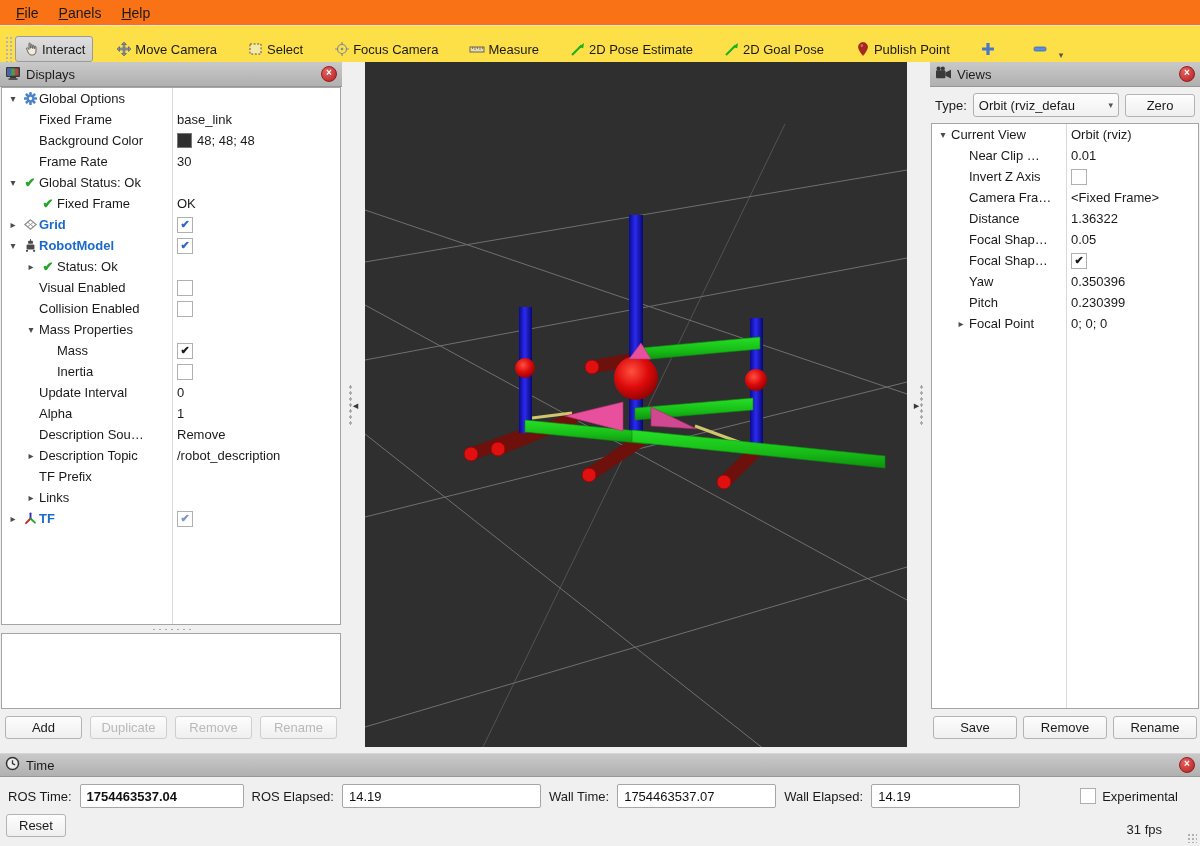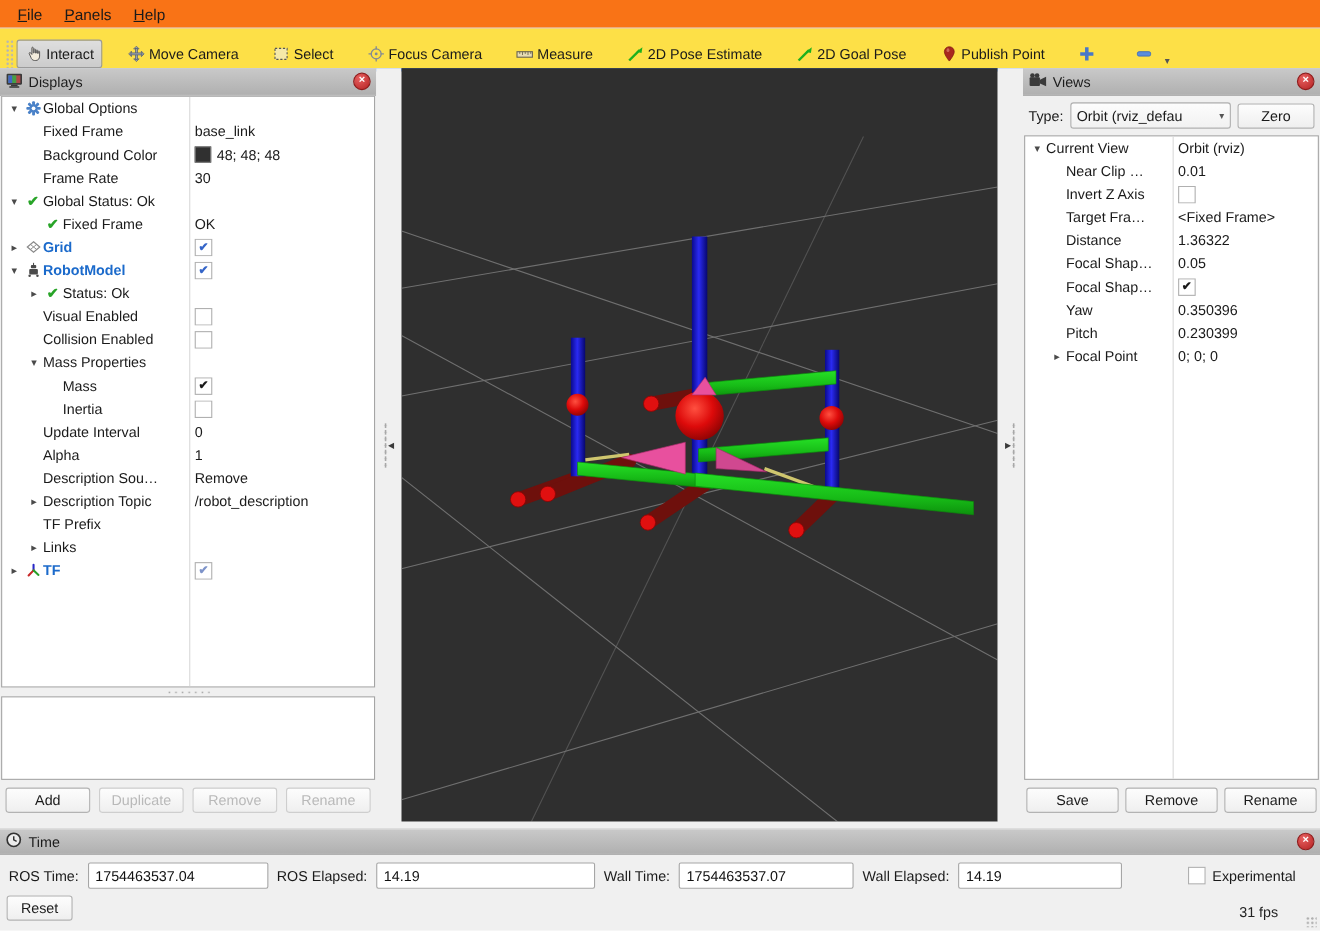--- a/index.html
+++ b/index.html
@@ -62,21 +62,21 @@
   .vs-inner{display:flex;align-items:center;gap:1px;}
   
   .viewport{width:542px;flex:none;background:#2f2f2f;position:relative;}
   
   .timepanel{position:absolute;left:0;top:747px;width:1200px;height:99px;background:#f0f0f0;}
   .timehead{margin-top:6px;height:22px;background:linear-gradient(#c9c9c9,#b0b0b0);border-top:1px solid #d5d5d5;border-bottom:1px solid #969696;display:flex;align-items:center;padding:0 5px;}
   .timehead .ptitle{margin-left:6px;flex:1;}
   .fieldsrow{display:flex;align-items:center;gap:8px;padding:7px 8px 0 8px;}
   .flabel{white-space:nowrap;}
   .tinput{height:20px;border:1px solid #a6a6a6;border-radius:2px;background:#fff;font-family:"Liberation Sans",sans-serif;font-size:13px;padding:1px 6px;color:#111;}
-  .w1{width:150px;} .w2{width:185px;} .w3{width:145px;} .w4{width:135px;}
+  .w1{width:150px;font-weight:bold;} .w2{width:185px;} .w3{width:145px;} .w4{width:135px;}
   .exp-check{margin-left:auto;display:flex;align-items:center;gap:6px;margin-right:14px;}
   .xcb{width:14px;height:14px;background:#fff;border:1px solid #b0b0b0;}
   .bottomrow{display:flex;align-items:flex-end;padding:6px 8px 0 6px;}
   .resetbtn{padding:3px 12px;}
   .fps{margin-left:auto;margin-right:30px;color:#222;}
   .grip{position:absolute;right:3px;bottom:3px;width:10px;height:10px;background-image:radial-gradient(#b0b0b0 1px,transparent 1.2px);background-size:4px 4px;}
 </style>
 </head>
 <body>
 
@@ -570,21 +570,21 @@
               <span class="exp"></span>
               <span>Invert Z Axis</span>
             </div>
           <div class="tval">
               <span class="cb"></span>
             </div>
         </div>
         <div class="trow">
           <div class="tname ind1">
               <span class="exp"></span>
-              <span>Target Fra…</span>
+              <span>Camera Fra…</span>
             </div>
           <div class="tval">&lt;Fixed Frame&gt;</div>
         </div>
         <div class="trow">
           <div class="tname ind1">
               <span class="exp"></span>
               <span>Distance</span>
             </div>
           <div class="tval">1.36322</div>
         </div>

